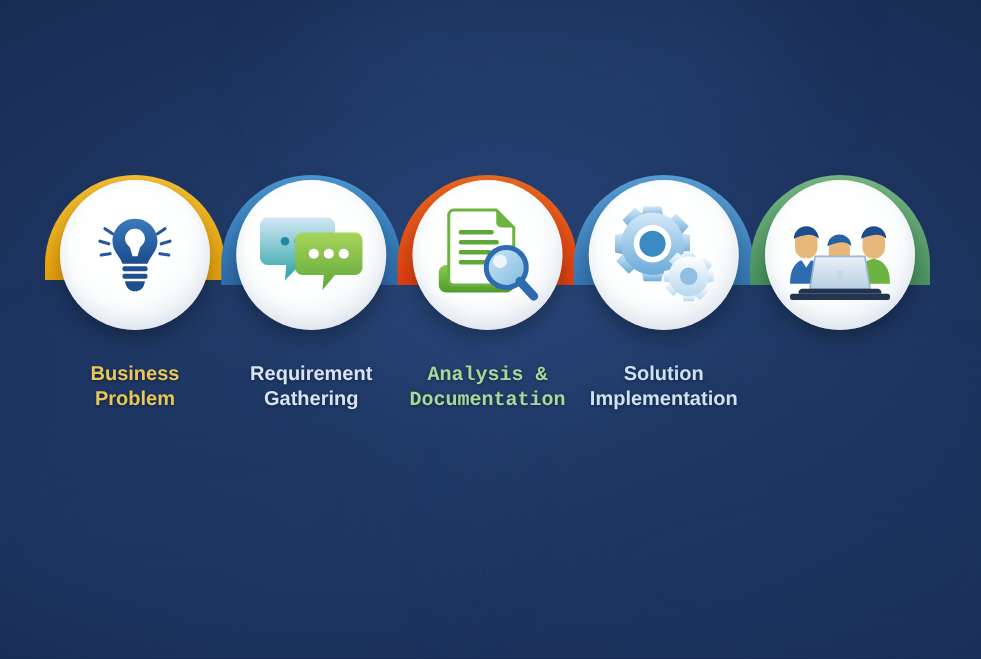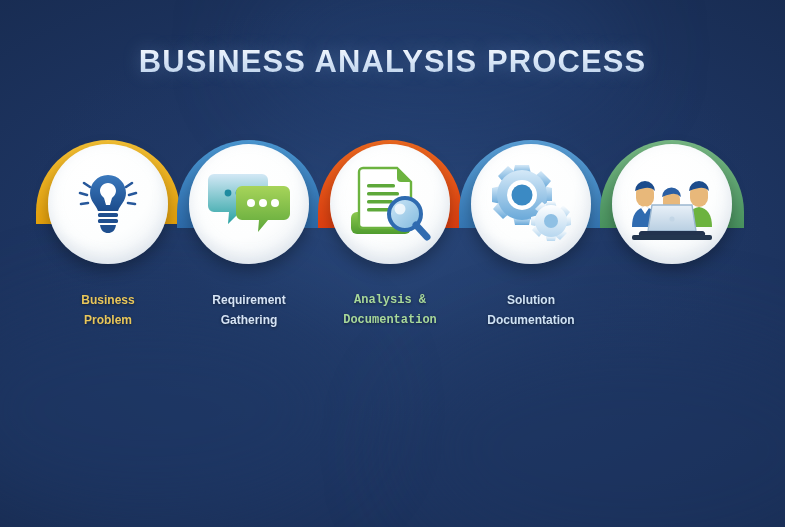--- a/index.html
+++ b/index.html
@@ -49,38 +49,37 @@
     box-shadow:0 6px 16px rgba(0,0,0,.30), inset 0 -6px 14px rgba(180,195,212,.35);
     display:flex;align-items:center;justify-content:center;
     overflow:hidden;
   }
   .disc svg{display:block;}
 
   
   .label{
     position:absolute;left:50%;transform:translateX(-50%);
     top:172px;width:190px;text-align:center;
-    font-size:12px;font-weight:bold;line-height:20px;
+    font-size:16px;font-weight:bold;line-height:20px;
     text-shadow:0 1px 3px rgba(0,0,0,.45);
     white-space:pre-line;
   }
 
   
   #arrows{position:absolute;left:0;top:118px;width:785px;height:230px;pointer-events:none;}
 </style>
 </head>
 <body>
 
 <div id="canvas">
 
   <div class="bgblob b1"></div>
   <div class="bgblob b2"></div>
   <div class="bgblob b3"></div>
 
-  <div id="title">BUSINESS ANALYSIS PROCESS</div>
 
   <div id="stage">
 
     <div class="step" style="left:20px">
       <div class="arc">
         <svg width="152" height="152" viewBox="0 0 152 152">
           <defs>
             <linearGradient id="a1" x1="0" y1="0" x2="0" y2="1">
               <stop offset="0" stop-color="#f7c234"></stop>
                 <stop offset="1" stop-color="#e6a20c"></stop>
@@ -250,21 +249,21 @@
                 <path d="M16 12 l-7 7 l-5 -4 l7 -7 Z"></path>
               <path d="M12 -16 l7 7 l-4 5 l-7 -7 Z"></path>
                 <path d="M-12 16 l-7 -7 l4 -5 l7 7 Z"></path>
             </g>
             <circle r="16" fill="url(#g2)"></circle>
             <circle r="7" fill="#8fc0e4"></circle>
           </g>
         </svg>
       </div>
       <div class="label" style="color: rgb(207, 226, 244);">Solution
-Documentation</div>
+Implementation</div>
     </div>
 
     <div class="step" style="left:584px">
       <div class="arc">
         <svg width="152" height="152" viewBox="0 0 152 152">
           <defs>
             <linearGradient id="a5" x1="0" y1="0" x2="0" y2="1">
               <stop offset="0" stop-color="#79bb86"></stop>
                 <stop offset="1" stop-color="#49935f"></stop>
             </linearGradient>

